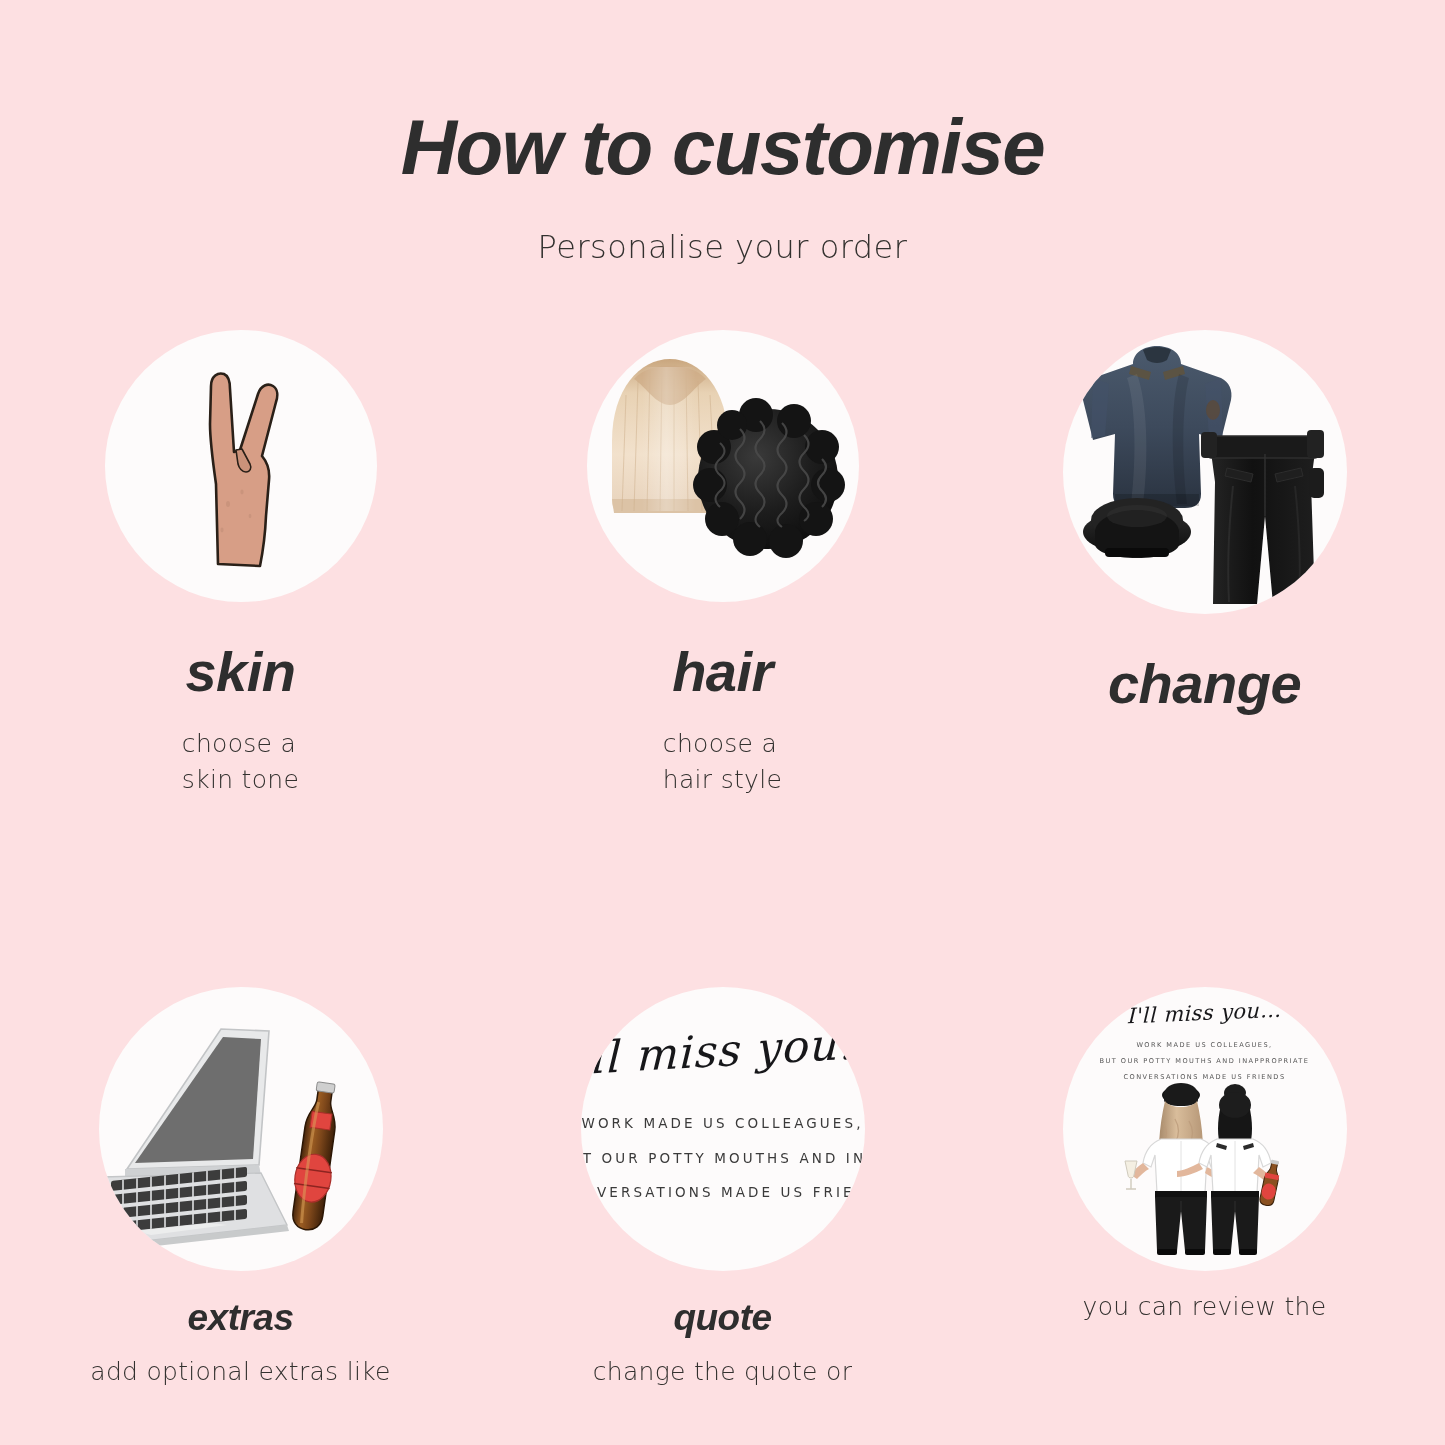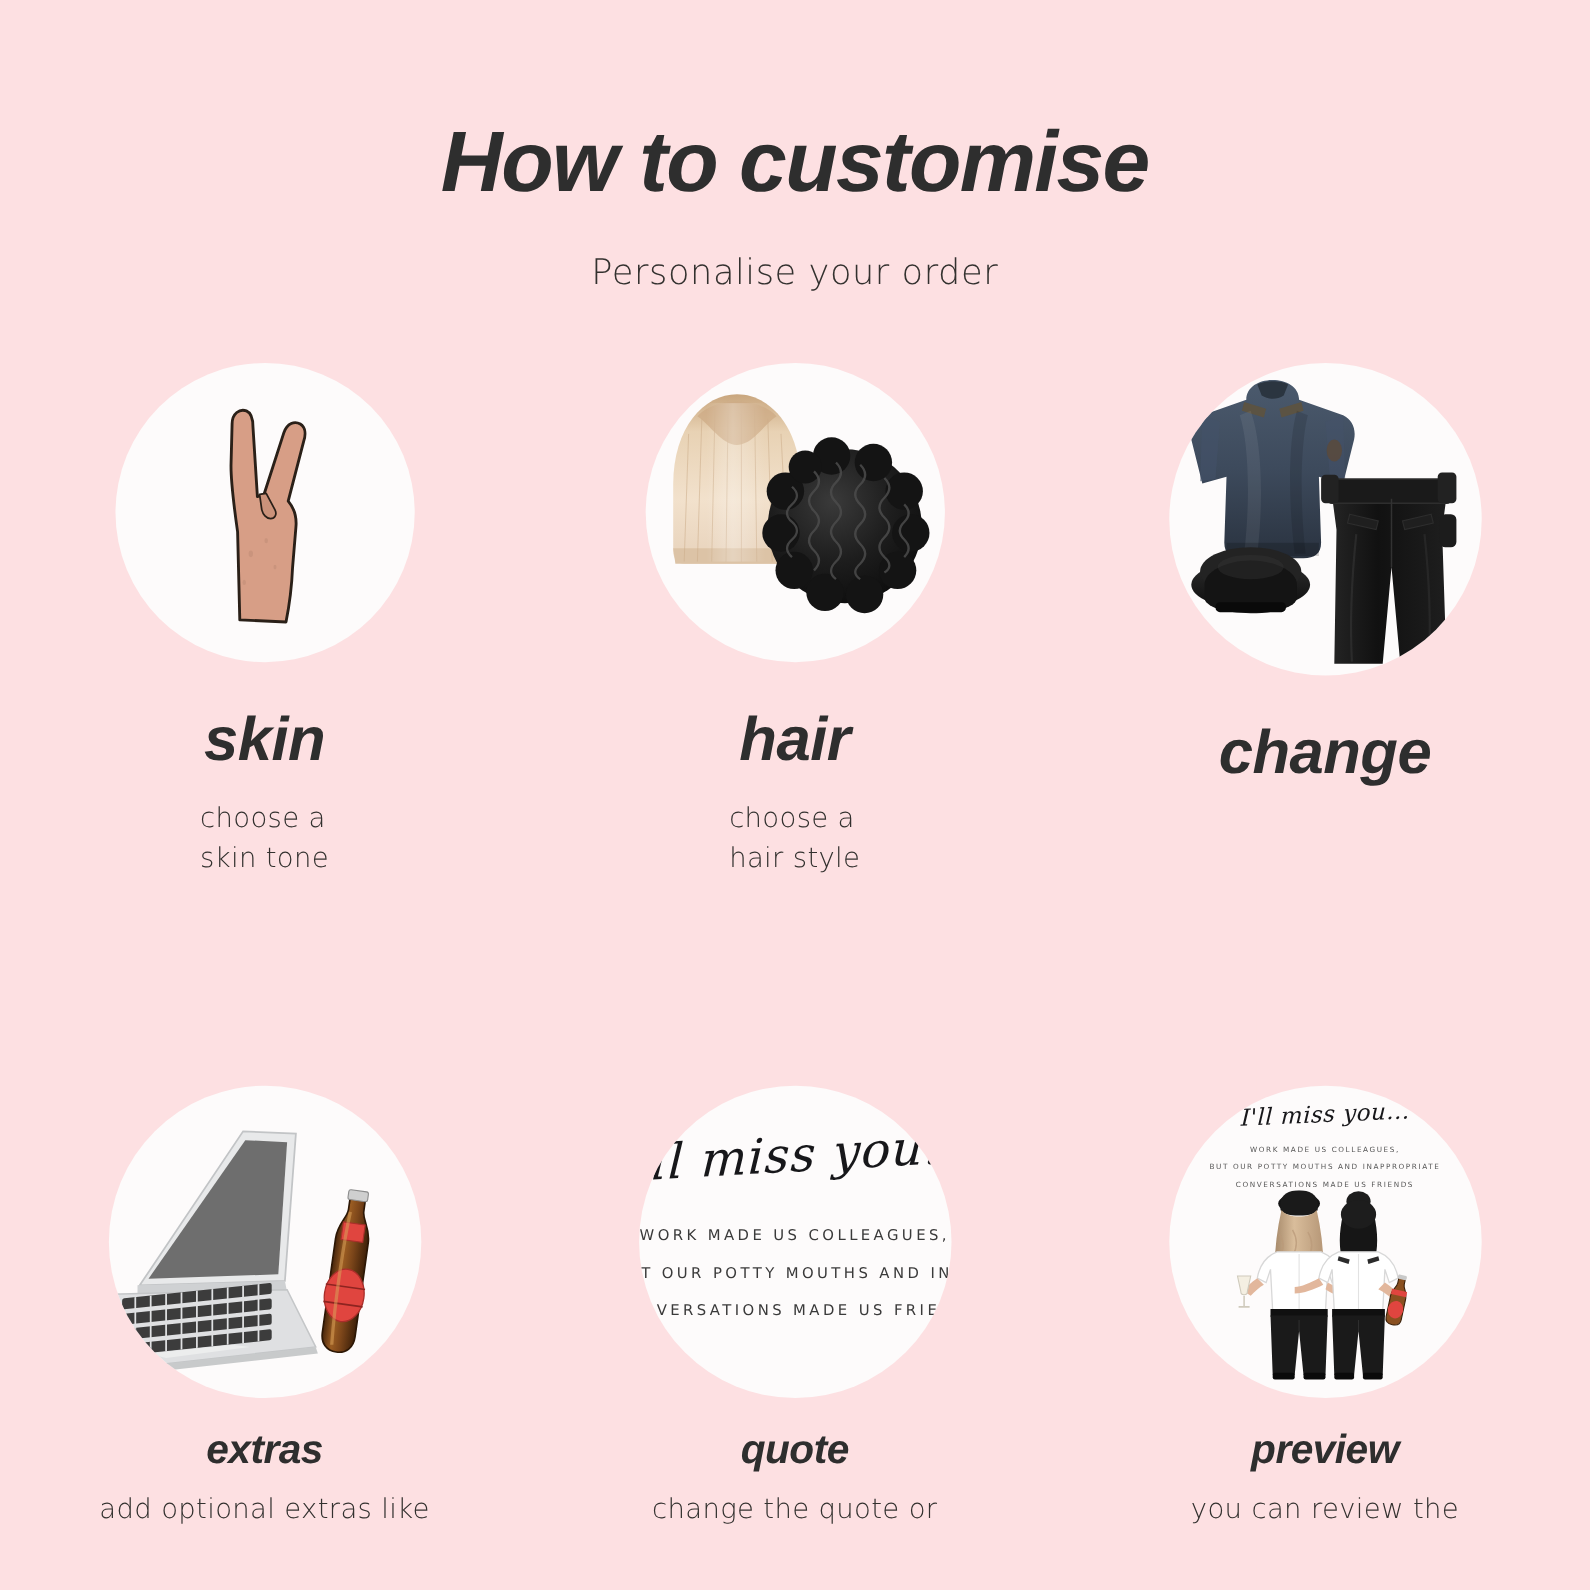--- a/index.html
+++ b/index.html
@@ -547,21 +547,20 @@
                 <rect x="0" y="104" width="48" height="7" fill="#101010"></rect>
 
                 <path d="M0 110 L48 110 L46 164 L28 164 L24 124 L20 164 L2 164 Z" fill="#1a1a1a"></path>
                 <path d="M24 114 L24 124" stroke="#2e2e2e" stroke-width="1"></path>
                 <rect x="2" y="162" width="18" height="6" rx="2" fill="#0a0a0a"></rect>
                 <rect x="28" y="162" width="18" height="6" rx="2" fill="#0a0a0a"></rect>
               </g>
             </svg>
           </div>
         </div>
-        <div class="card-label">preview</div>
         <div class="card-desc">
           <span>you can review the</span>
 
         </div>
       </div>
     </div>
   </div>
 </div>
 
 </body></html>

